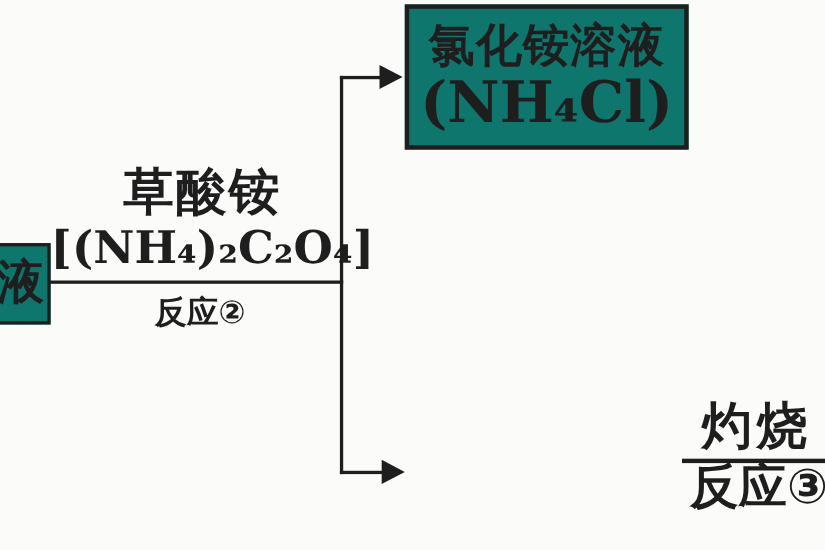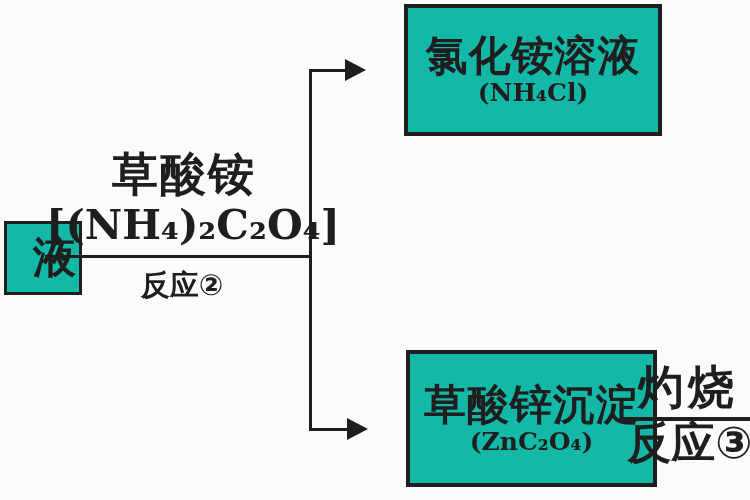--- a/index.html
+++ b/index.html
@@ -12,40 +12,39 @@
     height: 500px;
     background: #fbfbfa;
     overflow: hidden;
     font-family: "Liberation Sans", "DejaVu Sans", sans-serif;
     color: #1e1e1e;
   }
   
   .node {
     position: absolute;
     border: 4px solid #1e1e1e;
-    background: #14b8a6;
+    background: #0f766e;
     box-sizing: border-box;
     display: flex;
     flex-direction: column;
     align-items: center;
     justify-content: center;
     text-align: center;
-    margin-left: 36px;
   }
   .node .title {
     font-weight: bold;
     font-size: 42px;
     line-height: 1.1;
     letter-spacing: 1px;
     white-space: nowrap;
   }
   .node .formula {
     font-family: "DejaVu Serif", "Liberation Serif", serif;
     font-weight: bold;
-    font-size: 25px;
+    font-size: 52px;
     line-height: 1.1;
     white-space: nowrap;
   }
   .source-box {
     left: -32px;
     top: 221px;
     width: 78px;
     height: 74px;
     border-width: 3px;
     flex-direction: row;
@@ -126,22 +125,18 @@
   <div class="line branch-top"></div>
   <div class="arrowhead arrow-top"></div>
   <div class="line branch-bot"></div>
   <div class="arrowhead arrow-bot"></div>
 
   <div class="node top-box">
     <div class="title">氯化铵溶液</div>
     <div class="formula">(NH₄Cl)</div>
   </div>
 
-  <div class="node bottom-box">
-    <div class="title">草酸锌沉淀</div>
-    <div class="formula">(ZnC₂O₄)</div>
-  </div>
 
   <div class="line calcine-line"></div>
   <div class="lbl lbl-calcine">灼烧</div>
   <div class="lbl lbl-reaction3">反应③</div>
 
 </div>
 
 </body></html>

